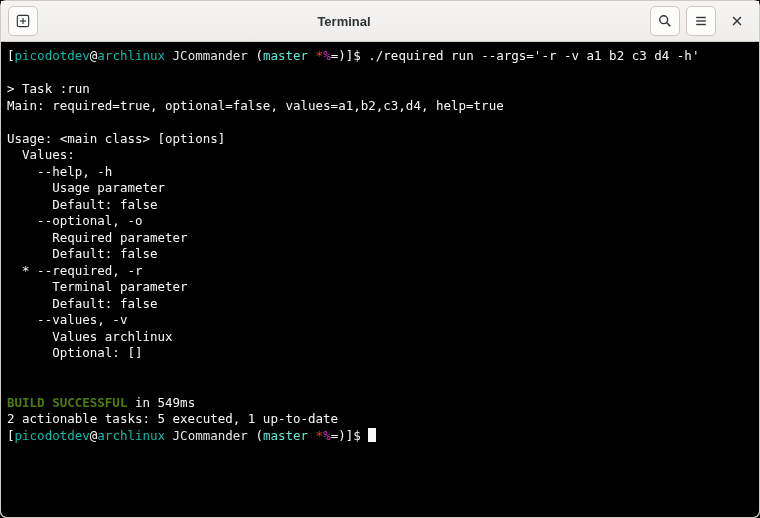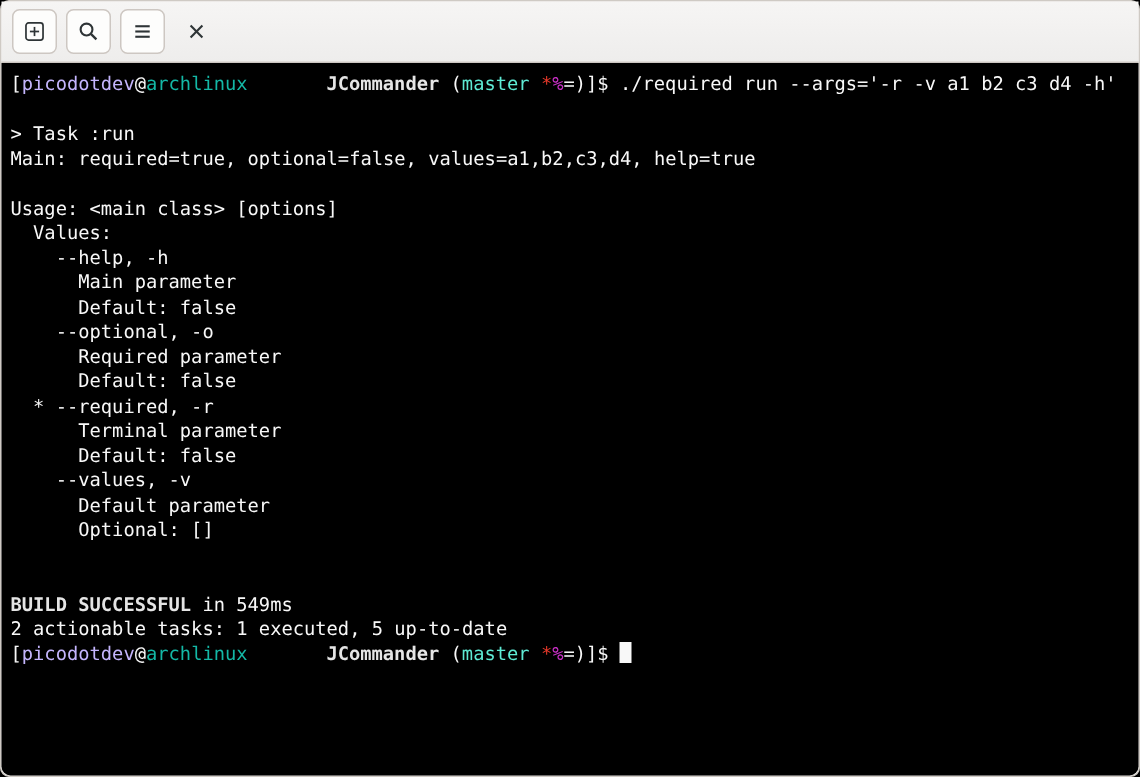--- a/index.html
+++ b/index.html
@@ -54,28 +54,28 @@
     color: #f8f8f8;
     font-family: "Menlo", "Consolas", monospace;
     font-size: 12.5px;
     line-height: 16.5px;
     padding: 6px 6px;
     white-space: pre;
     overflow: hidden;
     border-bottom-left-radius: 6px;
     border-bottom-right-radius: 6px;
   }
-  .c-teal   { color: #c4b5fd; }
+  .c-teal   { color: #14b8a6; }
   .c-orange { color: #14b8a6; }
-  .c-dir    { color: #e5e5e5; font-weight: bold; margin-left: 45px; }
+  .c-dir    { color: #e5e5e5; font-weight: normal; }
   .c-green  { color: #5eead4; }
   .c-red    { color: #e8392a; }
   .c-magenta{ color: #c930c7; }
   .c-bold   { font-weight: normal; }
-  .c-build  { color: #e5e5e5; font-weight: bold; }
+  .c-build  { color: #4d7c0f; font-weight: bold; }
   .cursor {
     display: inline-block;
     width: 8px;
     height: 14px;
     background: #f8f8f8;
     vertical-align: -2px;
   }
 </style>
 </head>
 <body>
@@ -83,20 +83,21 @@
 <div class="window">
 
   <div class="titlebar">
     <div class="tb-btn">
       <svg viewBox="0 0 16 16">
         <rect x="1.5" y="1.5" width="13" height="13" rx="2" fill="none" stroke="#2e3436" stroke-width="1.3"></rect>
         <line x1="8" y1="4.5" x2="8" y2="11.5" stroke="#2e3436" stroke-width="1.3"></line>
         <line x1="4.5" y1="8" x2="11.5" y2="8" stroke="#2e3436" stroke-width="1.3"></line>
       </svg>
     </div>
+    <div class="title-text">Terminal</div>
     <div class="tb-btn">
       <svg viewBox="0 0 16 16">
         <circle cx="6.5" cy="6.5" r="4.5" fill="none" stroke="#2e3436" stroke-width="1.6"></circle>
         <line x1="10" y1="10" x2="14" y2="14" stroke="#2e3436" stroke-width="1.8"></line>
       </svg>
     </div>
     <div class="tb-btn">
       <svg viewBox="0 0 16 16">
         <line x1="2.5" y1="4" x2="13.5" y2="4" stroke="#2e3436" stroke-width="1.6"></line>
         <line x1="2.5" y1="8" x2="13.5" y2="8" stroke="#2e3436" stroke-width="1.6"></line>
@@ -112,30 +113,30 @@
   </div>
 
   <div class="terminal-body"><span>[<span class="c-teal">picodotdev</span><span>@</span><span class="c-orange">archlinux</span><span class="c-dir"> JCommander </span>(<span class="c-green">master </span><span class="c-red">*</span><span class="c-magenta">%</span><span>=</span><span>)]$ </span><span>./required run --args='-r -v a1 b2 c3 d4 -h'</span></span>
 
 <span class="c-bold">&gt; Task :run</span>
 <span>Main: required=true, optional=false, values=a1,b2,c3,d4, help=true</span>
 
 <span>Usage: &lt;main class&gt; [options]</span>
 <span>  Values:</span>
 <span>    --help, -h</span>
-<span>      Main parameter</span>
+<span>      Usage parameter</span>
 <span>      Default: false</span>
 <span>    --optional, -o</span>
 <span>      Required parameter</span>
 <span>      Default: false</span>
 <span>  * --required, -r</span>
 <span>      Terminal parameter</span>
 <span>      Default: false</span>
 <span>    --values, -v</span>
-<span>      Default parameter</span>
+<span>      Values archlinux</span>
 <span>      Optional: []</span>
 
 
 <span class="c-build">BUILD SUCCESSFUL</span><span> in 549ms</span>
-<span>2 actionable tasks: 1 executed, 5 up-to-date</span>
+<span>2 actionable tasks: 5 executed, 1 up-to-date</span>
 <span>[<span class="c-teal">picodotdev</span><span>@</span><span class="c-orange">archlinux</span><span class="c-dir"> JCommander </span>(<span class="c-green">master </span><span class="c-red">*</span><span class="c-magenta">%</span><span>=</span><span>)]$ </span></span><span class="cursor"></span></div>
 
 </div>
 
 </body></html>

